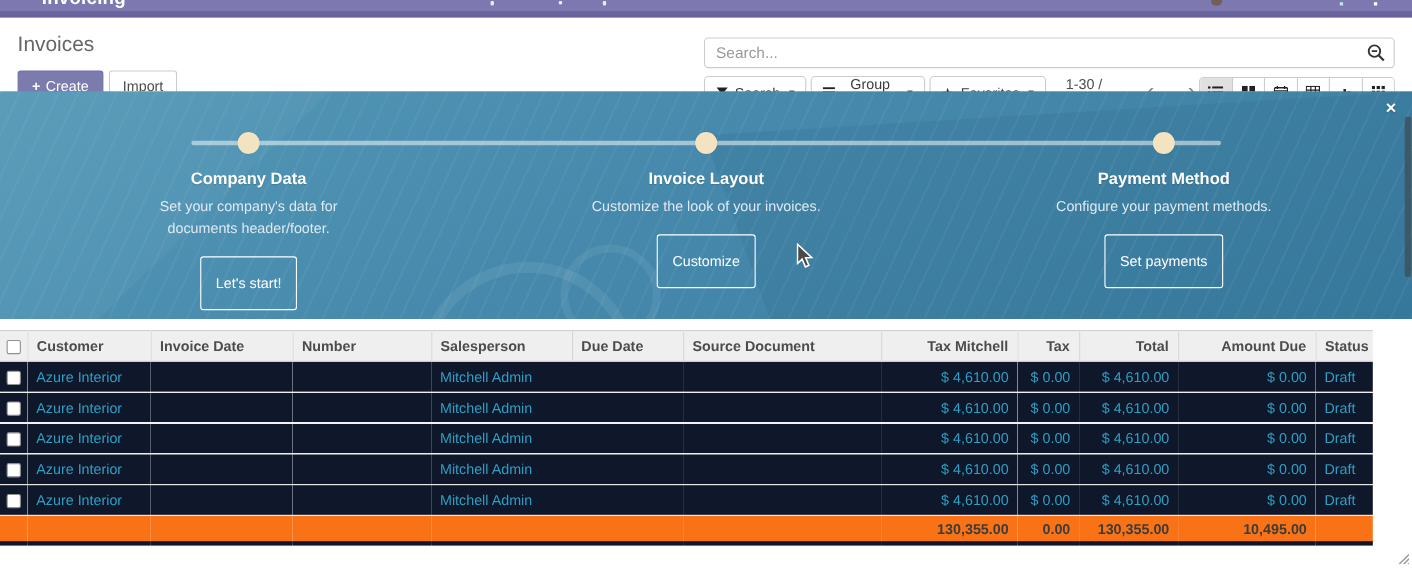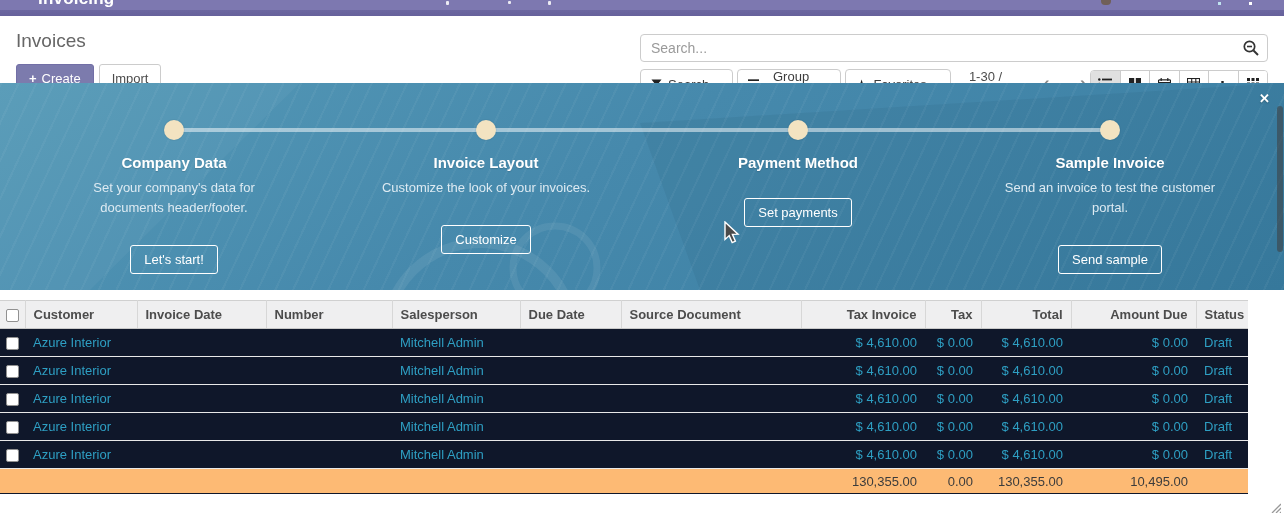--- a/index.html
+++ b/index.html
@@ -90,42 +90,42 @@
   .step { flex:1; display:flex; flex-direction:column; align-items:center; padding-top:37px; }
   .step-dot {
     width:20px; height:20px; border-radius:50%; background:#f3e3c1; z-index:2;
     box-shadow:0 0 0 1px rgba(0,0,0,.04);
   }
   .step-title { margin-top:14px; color:#fff; font-size:15px; font-weight:700; text-shadow:0 1px 1px rgba(0,0,0,.15); }
   .step-desc {
     margin-top:7px; width:222px; text-align:center; color:#ddeaf2; font-size:13px; line-height:1.55;
   }
   .step-btn {
-    margin-top:27px; padding:6px 13px; background:transparent; border:1px solid #fff;
+    margin-top:15px; padding:16px 13px; background:transparent; border:1px solid #fff;
     border-radius:3px; color:#fff; font-size:13px; cursor:pointer; font-family:inherit;
   }
 
   
   .list-wrap { margin-top:10px; }
   table { width:1248px; border-collapse:collapse; table-layout:fixed; border-top:1px solid #d0d0d0; }
   thead th {
     background:#efeff0; height:28px; font-size:13px; font-weight:700; color:#4c4c4c;
     text-align:left; padding:0 8px; border-bottom:1px solid #c9c9c9; border-left:1px solid #d7d7d7;
     cursor:pointer; white-space:nowrap; overflow:hidden;
   }
   thead th:first-child { border-left:none; }
   th.num, td.num { text-align:right; }
   tbody td {
     height:28px; padding:0 8px; font-size:13px; color:#2e9fc3;
     border-bottom:1px solid #e8e8e8; white-space:nowrap; overflow:hidden; background:#0f172a;
   }
   tbody tr { cursor:pointer; }
   tfoot td {
-    height:25px; padding:0 8px; background:#fdba74; font-size:13px; font-weight:400; color:#3c3c3c;
-    border-top:1px solid #c9c9c9; border-bottom:1px solid #0f172a;
+    height:25px; padding:0 8px; background:#f97316; font-size:13px; font-weight:700; color:#3c3c3c;
+    border-top:1px solid #c9c9c9; border-bottom:4px solid #0f172a;
   }
   .cb-cell { text-align:center; padding:0 !important; }
   input[type=checkbox] {
     appearance:none; -webkit-appearance:none; width:13px; height:13px; border:1px solid #919191;
     border-radius:2px; background:#fff; cursor:pointer; vertical-align:middle; margin-top:0;
   }
 
   
   .scroll-thumb {
     position:absolute; right:1px; top:106px; width:6px; height:146px;
@@ -288,27 +288,22 @@
     </div>
     <div class="step">
       <div class="step-dot"></div>
       <div class="step-title">Invoice Layout</div>
       <div class="step-desc">Customize the look of your invoices.</div>
       <button class="step-btn">Customize</button>
     </div>
     <div class="step">
       <div class="step-dot"></div>
       <div class="step-title">Payment Method</div>
+      <div class="step-desc">Configure your payment methods.</div>
       <button class="step-btn">Set payments</button>
-    </div>
-    <div class="step">
-      <div class="step-dot"></div>
-      <div class="step-title">Sample Invoice</div>
-      <div class="step-desc">Send an invoice to test the customer portal.</div>
-      <button class="step-btn">Send sample</button>
     </div>
   </div>
 </div>
 
 <div class="list-wrap">
   <table>
     <colgroup>
       <col style="width:25px">
         <col style="width:112px">
         <col style="width:129px">
@@ -324,21 +319,21 @@
     </colgroup>
     <thead>
       <tr>
         <th class="cb-cell"><input type="checkbox" style=""></th>
         <th>Customer</th>
         <th>Invoice Date</th>
         <th>Number</th>
         <th>Salesperson</th>
         <th>Due Date</th>
         <th>Source Document</th>
-        <th class="num">Tax Invoice</th>
+        <th class="num">Tax Mitchell</th>
         <th class="num">Tax</th>
         <th class="num">Total</th>
         <th class="num">Amount Due</th>
         <th>Status</th>
       </tr>
     </thead>
     <tbody>
       <tr>
         <td class="cb-cell"><input type="checkbox" style=""></td>
         <td>Azure Interior</td>

